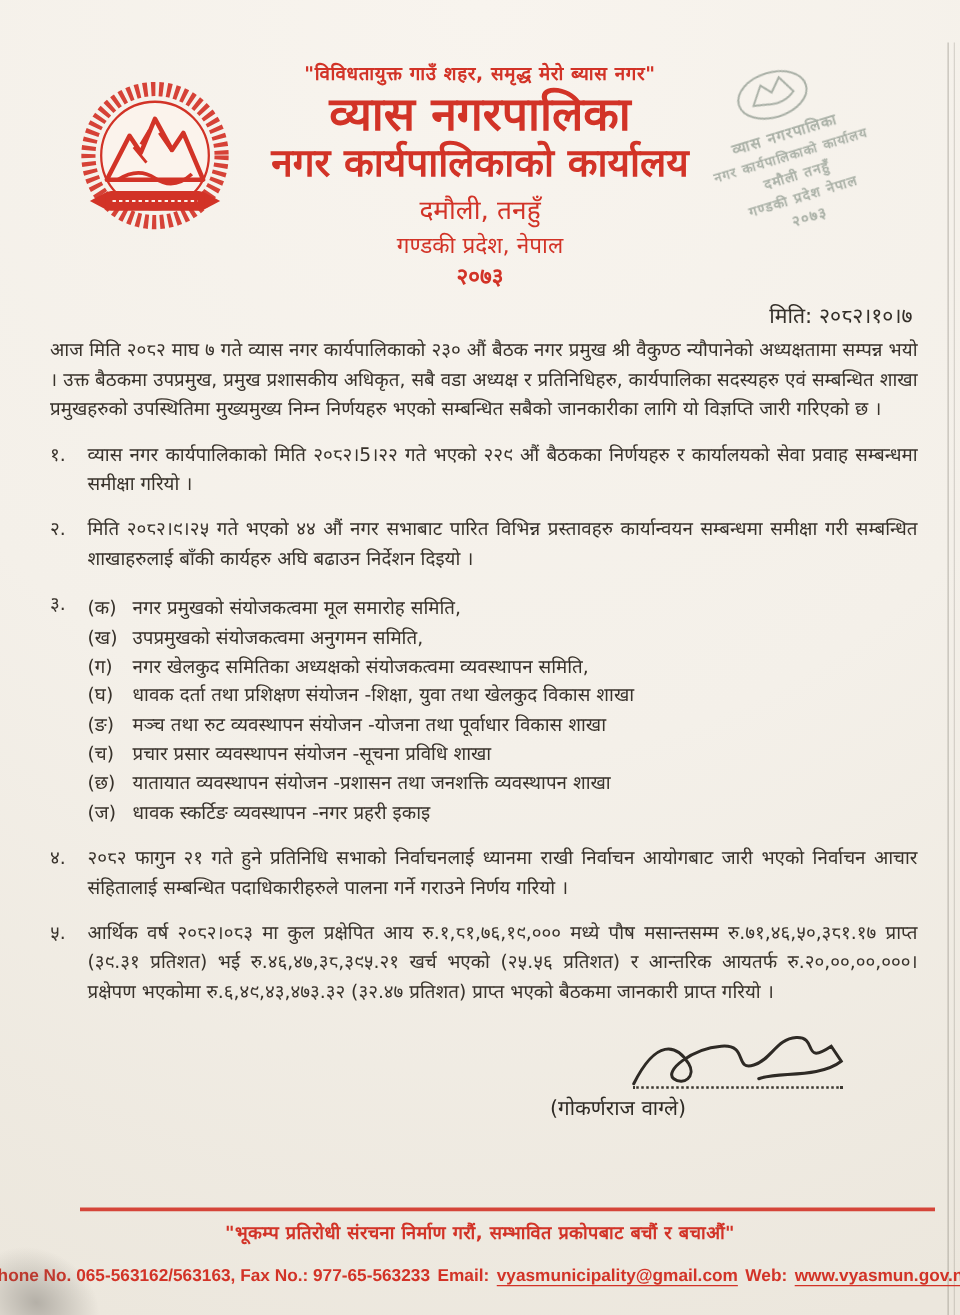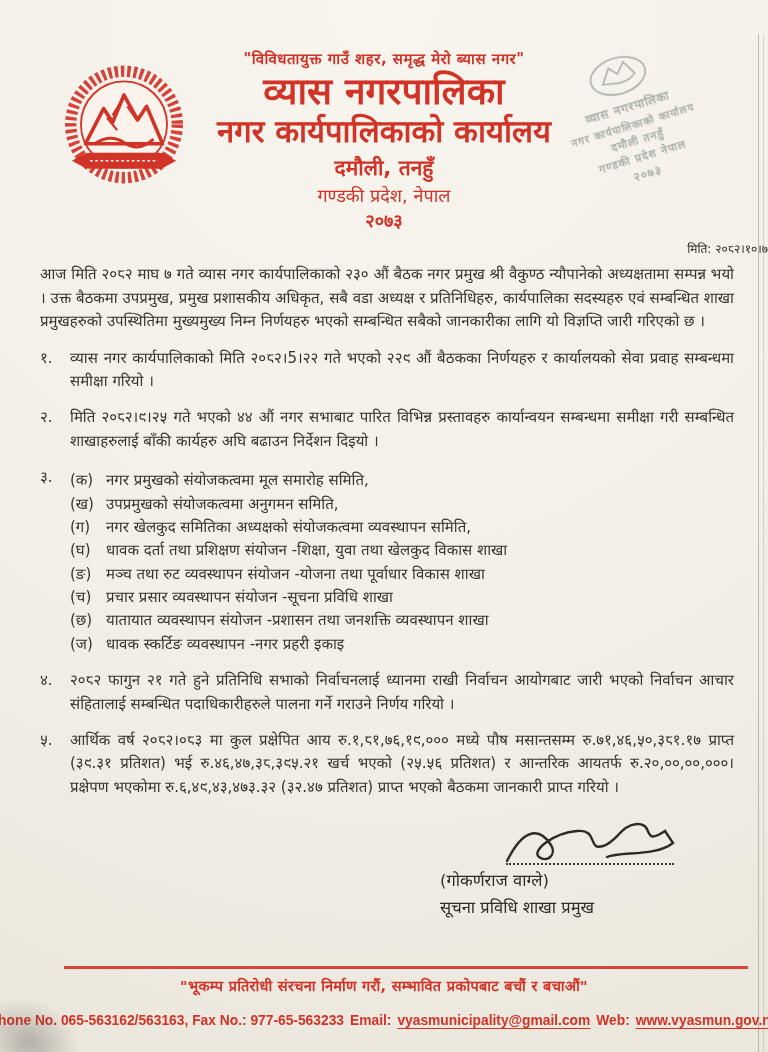--- a/index.html
+++ b/index.html
@@ -25,41 +25,41 @@
     content:"";position:absolute;left:-46px;bottom:-50px;width:150px;height:120px;
     background:radial-gradient(closest-side, rgba(90,86,80,.38), rgba(90,86,80,0) 70%);
     transform:rotate(28deg);
   }
 
   
   .letterhead{padding-top:48px;text-align:center;color:var(--red);}
   .motto{font-size:15px;font-weight:bold;letter-spacing:.5px;}
   .muni{font-size:37px;font-weight:bold;line-height:1.18;margin-top:2px;}
   .office{font-size:31px;font-weight:bold;line-height:1.12;}
-  .addr1{font-size:21px;font-weight:bold;margin-top:5px;text-align:center;}
+  .addr1{font-size:21px;font-weight:normal;margin-top:5px;text-align:center;}
   .addr2{font-size:18px;font-weight:normal;margin-top:2px;}
   .year{font-size:18px;font-weight:bold;margin-top:1px;}
 
   .emblem{position:absolute;left:56px;top:60px;width:136px;height:138px;}
   .stamp{
     position:absolute;right:52px;top:52px;width:170px;
     transform:rotate(-17deg);
     text-align:center;color:var(--stamp);opacity:.72;
     font-weight:bold;filter:blur(.3px);
   }
   .stamp .s-line{line-height:1.55;letter-spacing:1px;white-space:nowrap;}
   .s0{font-size:12px;} .s1{font-size:10.5px;} .s2{font-size:11px;}
   .s3{font-size:11px;} .s4{font-size:12px;letter-spacing:3px;}
 
   
   .doc-title{
     text-align:center;margin-top:16px;font-size:20px;font-weight:bold;
     text-decoration:underline;text-underline-offset:5px;color:#2f2b25;
   }
-  .date-line{text-align:right;margin-top:8px;font-size:12px;color:#342f29;margin-left:34px;}
+  .date-line{text-align:right;padding-right:38px;margin-top:8px;font-size:17px;color:#342f29;margin-left:34px;}
 
   
   .body-text{padding:0 34px 0 40px;font-size:15px;line-height:1.56;text-align:justify;}
   .intro{margin-top:6px;}
   .decision-list{margin-top:13px;}
   .item{display:flex;margin-bottom:13px;}
   .item .no{flex:0 0 30px;font-weight:500;}
   .item .txt{flex:1;text-align:justify;}
   .sublist{margin-top:3px;}
   .subitem{display:flex;}
@@ -193,21 +193,20 @@
 
     </div>
   </div>
 
   <div class="sig-block">
     <svg class="sig-scribble" width="190" height="54" viewBox="0 0 190 54" aria-hidden="true">
       <path d="M12 46 C 30 10, 46 14, 56 30 C 62 40, 52 48, 44 42 C 36 36, 58 18, 82 16 C 104 14, 92 36, 108 31 C 122 27, 126 10, 142 9 C 160 8, 146 32, 170 16 L 178 28 C 160 42, 126 36, 112 42" fill="none" stroke="#2e2a25" stroke-width="2.4" stroke-linecap="round"></path>
     </svg>
     <div class="sig-dots"></div>
     <div class="sig-name">(गोकर्णराज वाग्ले)</div>
-    <div class="sig-role">सूचना प्रविधि शाखा प्रमुख</div>
   </div>
 
   <div class="footer">
     <div class="footer-rule"></div>
     <div class="slogan">"भूकम्प प्रतिरोधी संरचना निर्माण गरौं, सम्भावित प्रकोपबाट बचौं र बचाऔं"</div>
     <div class="contact">
       <span>Phone No. 065-563162/563163, Fax No.: 977-65-563233</span>
       <span>Email:</span>
       <span class="u">vyasmunicipality@gmail.com</span>
       <span>Web:</span>

